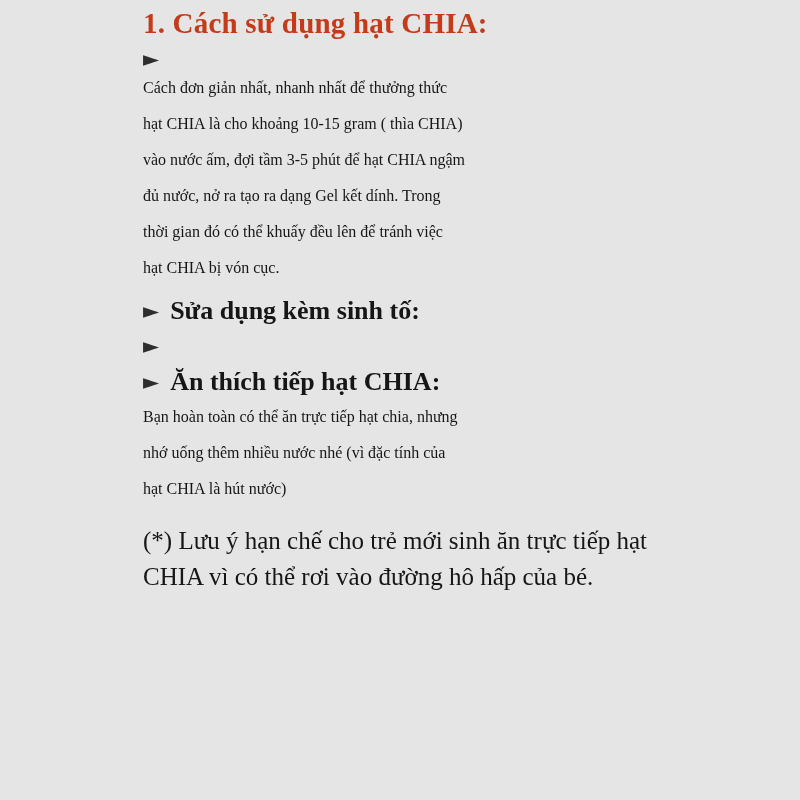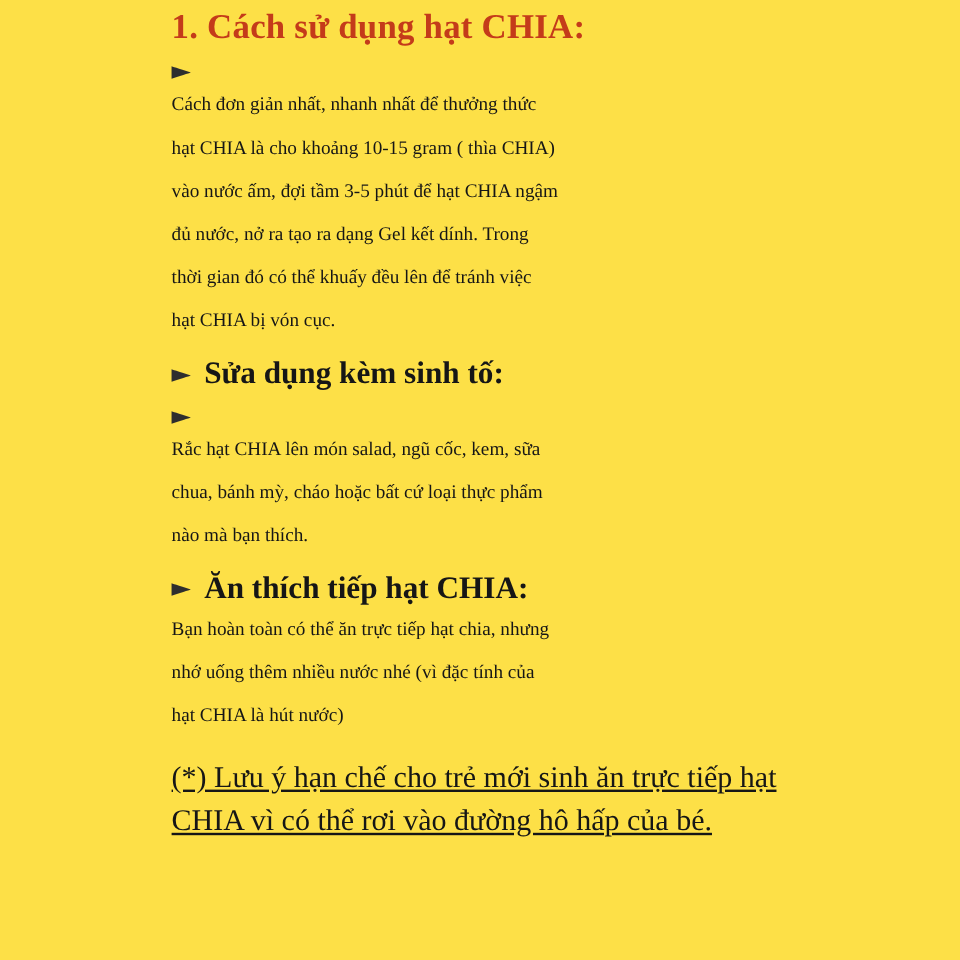--- a/index.html
+++ b/index.html
@@ -12,21 +12,21 @@
     width: 800px;
     height: 800px;
     overflow: hidden;
     font-family: "Liberation Serif", "DejaVu Serif", serif;
     color: #121212;
   }
   .page {
     width: 800px;
     height: 800px;
     padding: 5px 100px 0 143px;
-    background: #fde047;
+    background: #e5e5e5;
   }
   .title {
     font-size: 29px;
     line-height: 36px;
     font-weight: bold;
     color: #c43b1a;
     margin: 0;
     letter-spacing: 0.2px;
   }
   .sec { margin-top: 8px; }
@@ -59,21 +59,20 @@
     font-weight: bold;
     text-decoration: none;
     cursor: pointer;
   }
   .footnote {
     font-size: 25px;
     line-height: 36px;
     margin: 16px 0 0 0;
     white-space: pre-line;
     color: #161616;
-    text-decoration: underline;
   }
 </style>
 </head>
 <body>
 
 <div class="page">
 
   <h1 class="title">1. Cách sử dụng hạt CHIA:</h1>
 
   <section class="sec">
@@ -92,23 +91,20 @@
     <h2 class="sec-heading">
       <span class="bullet">►</span>
       <span>Sửa dụng kèm sinh tố:</span>
     </h2>
   </section>
 
   <section class="sec">
     <h2 class="sec-heading">
       <span class="bullet">►</span>
     </h2>
-    <p class="sec-body">Rắc hạt CHIA lên món salad, ngũ cốc, kem, sữa
-chua, bánh mỳ, cháo hoặc bất cứ loại thực phẩm
-nào mà bạn thích.</p>
   </section>
 
   <section class="sec">
     <h2 class="sec-heading">
       <span class="bullet">►</span>
       <span>Ăn thích tiếp hạt CHIA:</span>
     </h2>
     <p class="sec-body">Bạn hoàn toàn có thể ăn trực tiếp hạt chia, nhưng
 nhớ uống thêm nhiều nước nhé (vì đặc tính của
 hạt CHIA là hút nước)</p>

